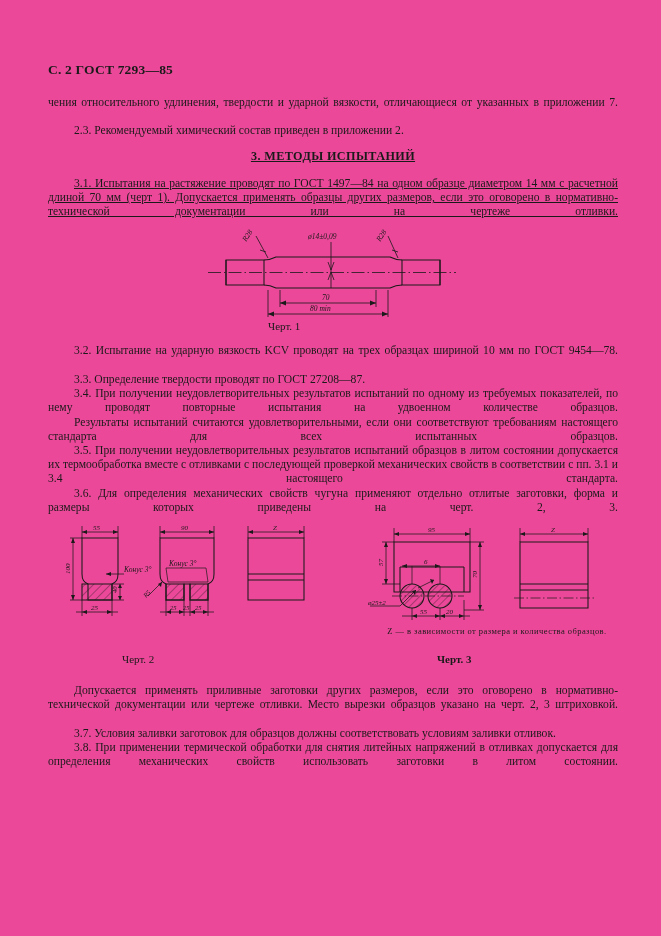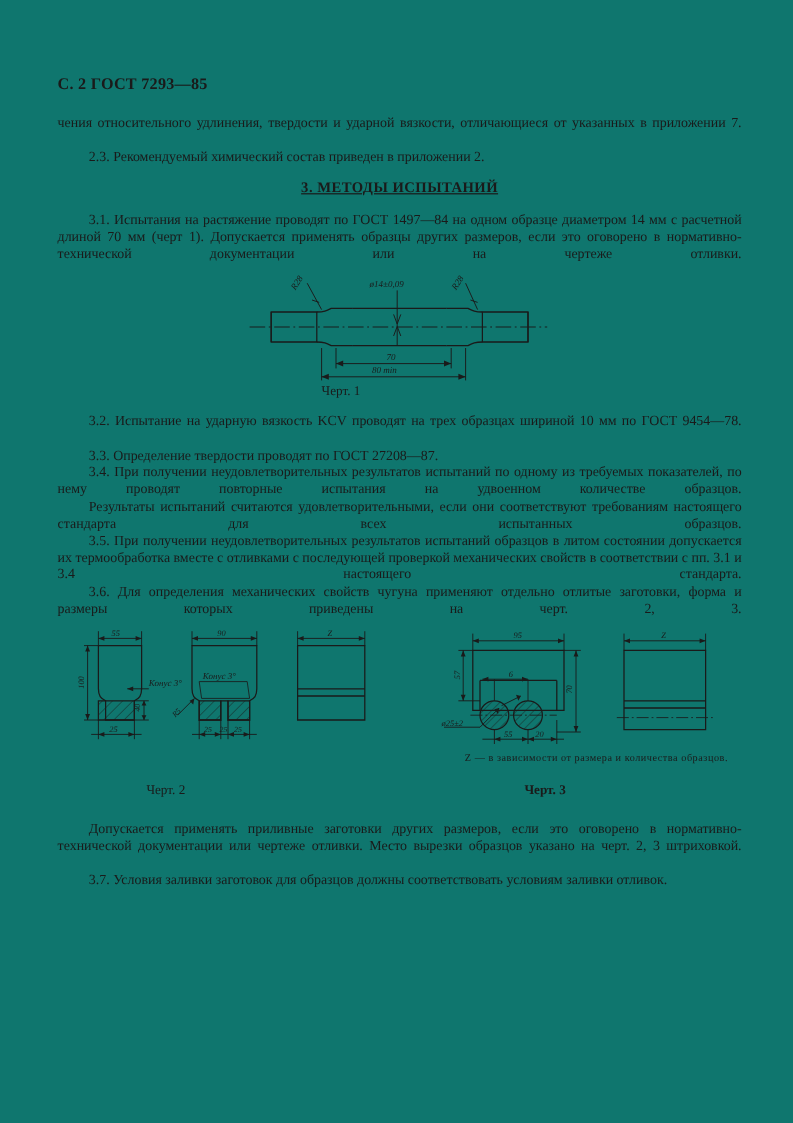--- a/index.html
+++ b/index.html
@@ -4,21 +4,21 @@
 <style>
   html, body {
     margin: 0;
     padding: 0;
     background: #ffffff;
   }
   .page {
     position: relative;
     width: 661px;
     height: 936px;
-    background: #0f766e;
+    background: #ec4899;
     font-family: "Liberation Serif", "DejaVu Serif", serif;
     color: #1a1a1a;
     overflow: hidden;
   }
 
   
   .page-header {
     position: absolute;
     left: 48px;
     top: 62px;
@@ -90,21 +90,21 @@
 
   <div class="page-header">С. 2 ГОСТ 7293—85</div>
 
   <div class="body-text" style="top:96px;">
     <p class="jst">чения относительного удлинения, твердости и ударной вязкости, отличающиеся от указанных в приложении 7.</p>
     <p class="indent">2.3. Рекомендуемый химический состав приведен в приложении 2.</p>
   </div>
 
   <div class="section-title" style="top:149px;text-decoration:underline;">3. МЕТОДЫ ИСПЫТАНИЙ</div>
 
-  <div class="body-text" style="top:177px;">
+  <div class="body-text" style="top:177px;text-decoration:underline;">
     <p class="indent jst">3.1. Испытания на растяжение проводят по ГОСТ 1497—84 на одном образце диаметром 14 мм с расчетной длиной 70 мм (черт 1). Допускается применять образцы других размеров, если это оговорено в нормативно-технической документации или на чертеже отливки.</p>
   </div>
 
   <div class="drawing" style="left:198px; top:228px;">
     <svg width="270" height="90" viewBox="0 0 270 90">
       <g fill="none" stroke="#1a1a1a" stroke-width="1.05" stroke-linejoin="miter">
 
         <path d="M28,32 L66,32 L66,57 L28,57 Z"></path>
 
         <path d="M66,32 C72,32 74,31 78,29 L96,29"></path>
@@ -417,16 +417,19 @@
 
   <div class="fig-caption" style="left:122px; top:653px; width:120px;">Черт. 2</div>
   <div class="fig-caption" style="left:437px; top:653px; width:120px;font-weight:bold;">Черт. 3</div>
 
   <div class="body-text" style="top:684px;">
     <p class="indent jst">Допускается применять приливные заготовки других размеров, если это оговорено в нормативно-технической документации или чертеже отливки. Место вырезки образцов указано на черт. 2, 3 штриховкой.</p>
   </div>
   <div class="body-text" style="top:727px;">
     <p class="indent">3.7. Условия заливки заготовок для образцов должны соответствовать условиям заливки отливок.</p>
   </div>
+  <div class="body-text" style="top:741px;">
+    <p class="indent jst">3.8. При применении термической обработки для снятия литейных напряжений в отливках допускается для определения механических свойств использовать заготовки в литом состоянии.</p>
+  </div>
 
   <div class="page-number" style="left:626px; top:818px;">12</div>
 
 </div>
 
 </body></html>

